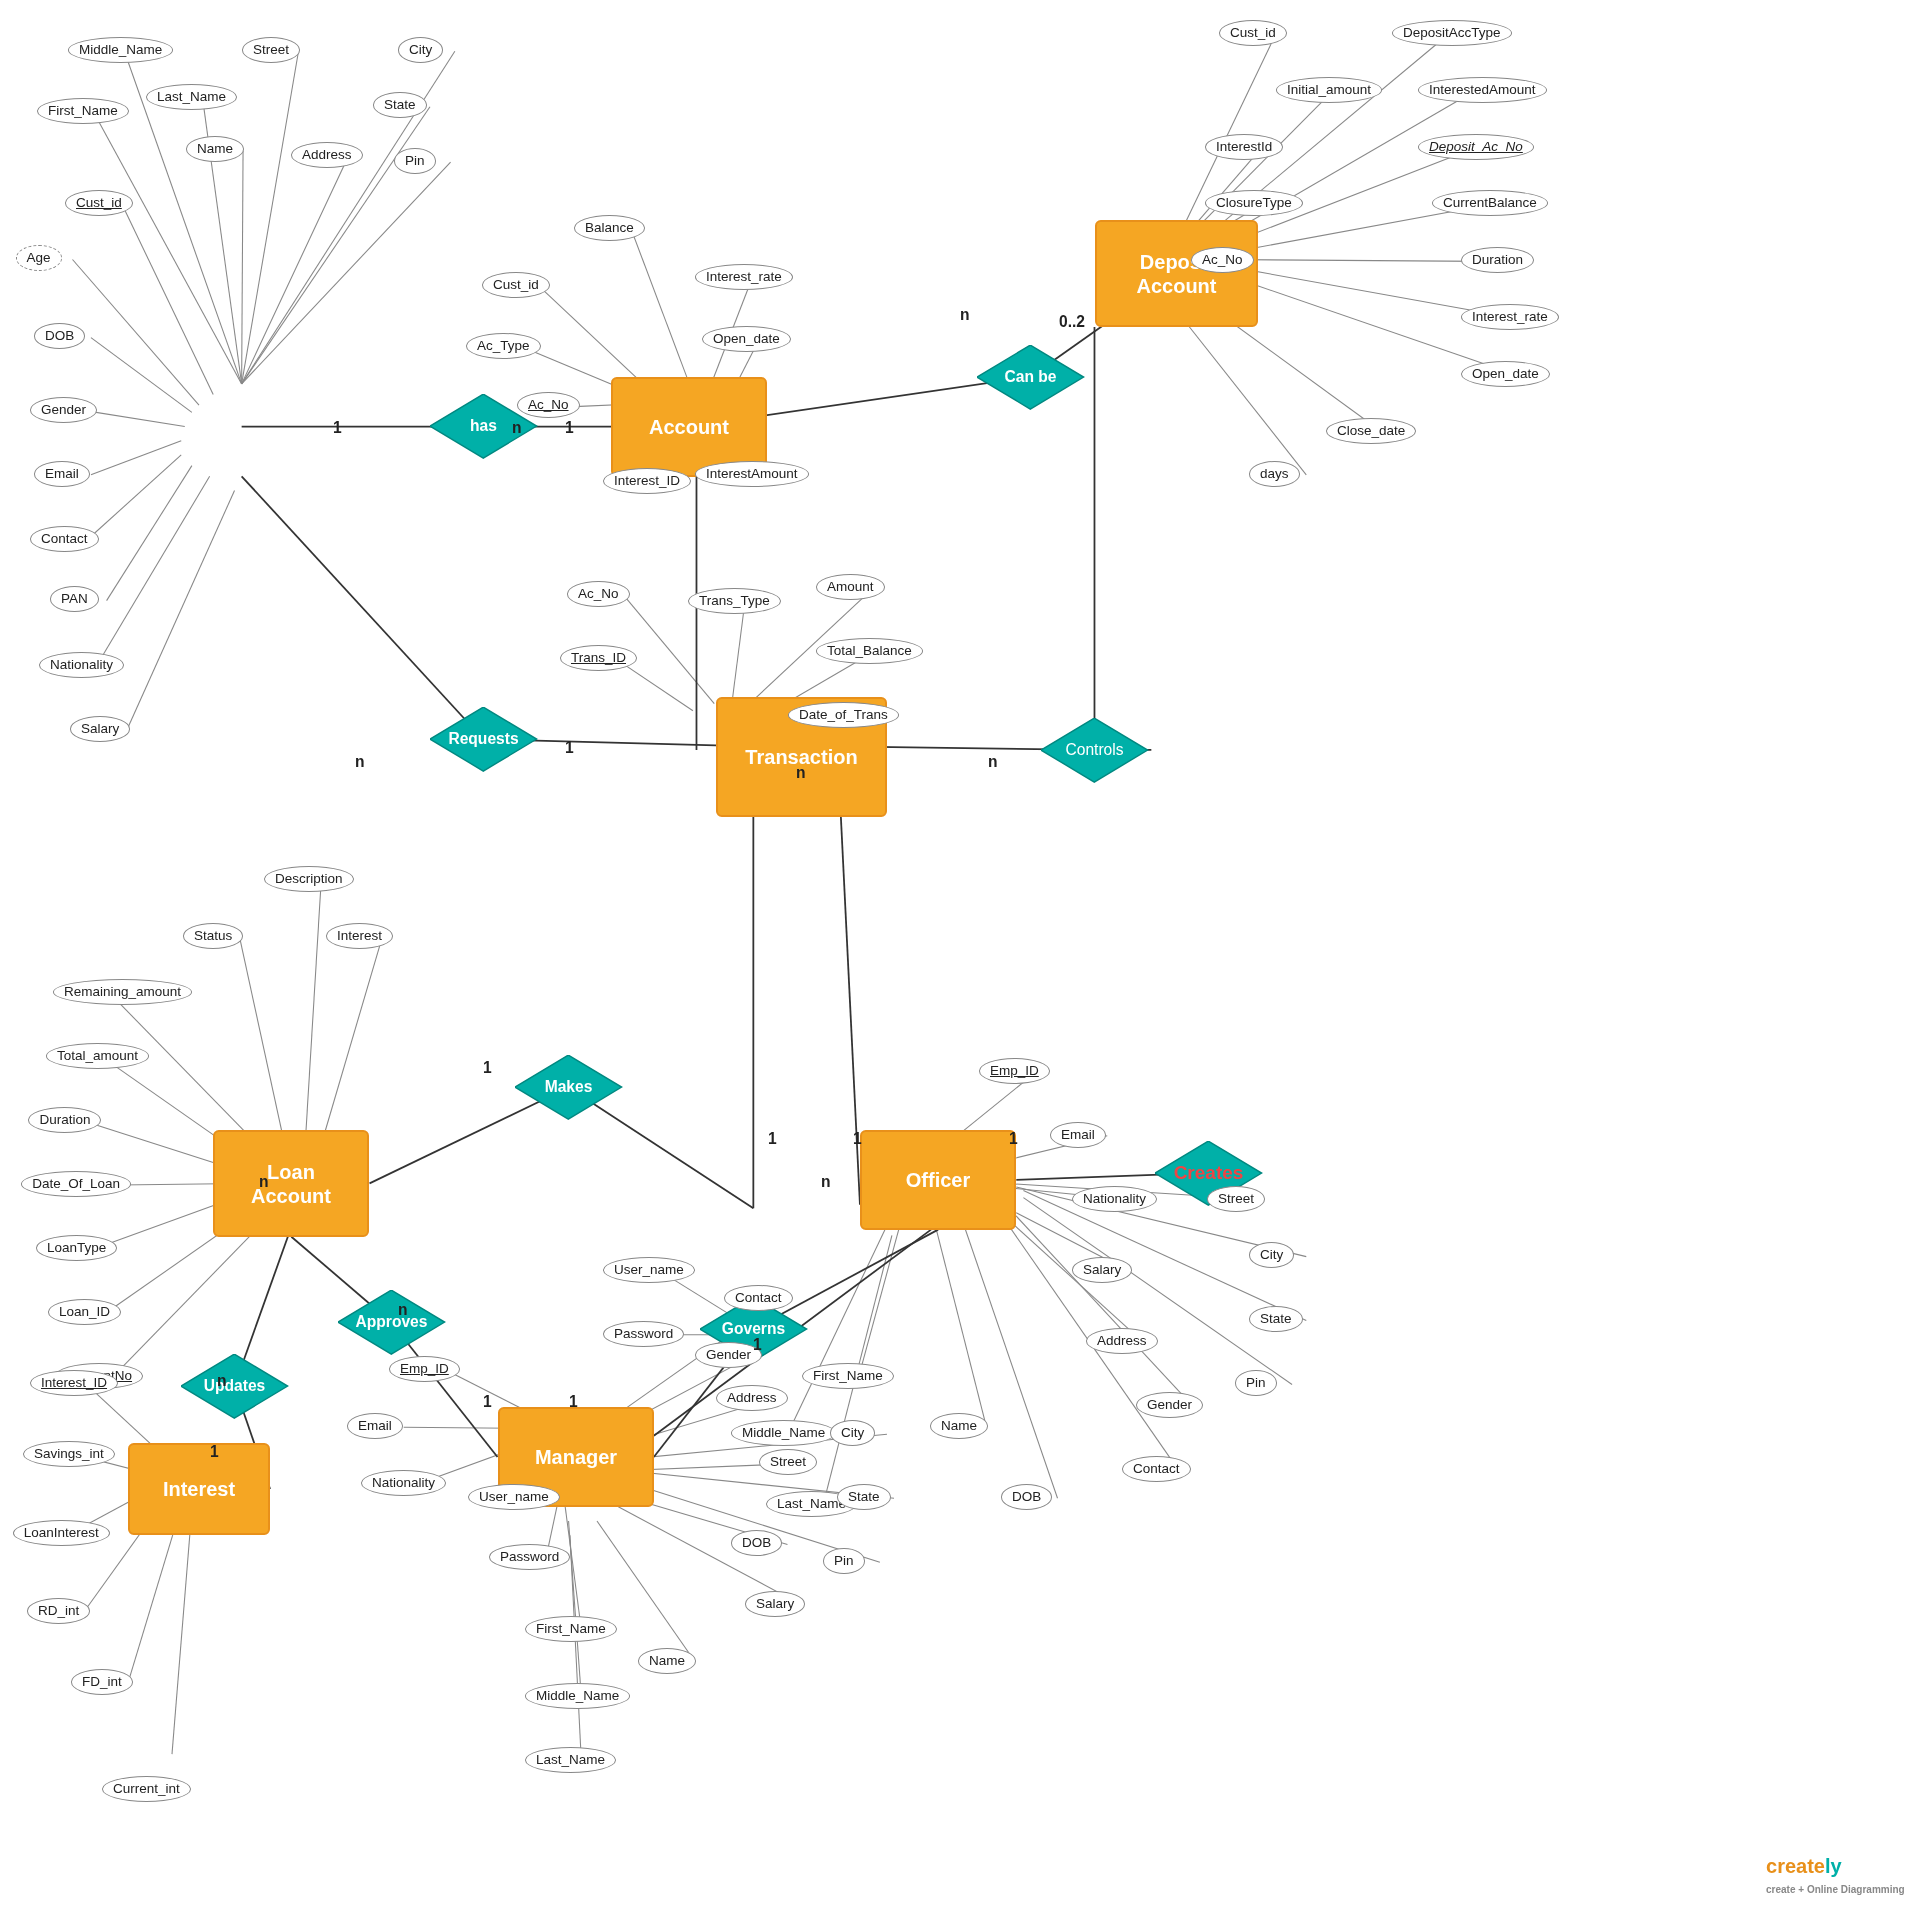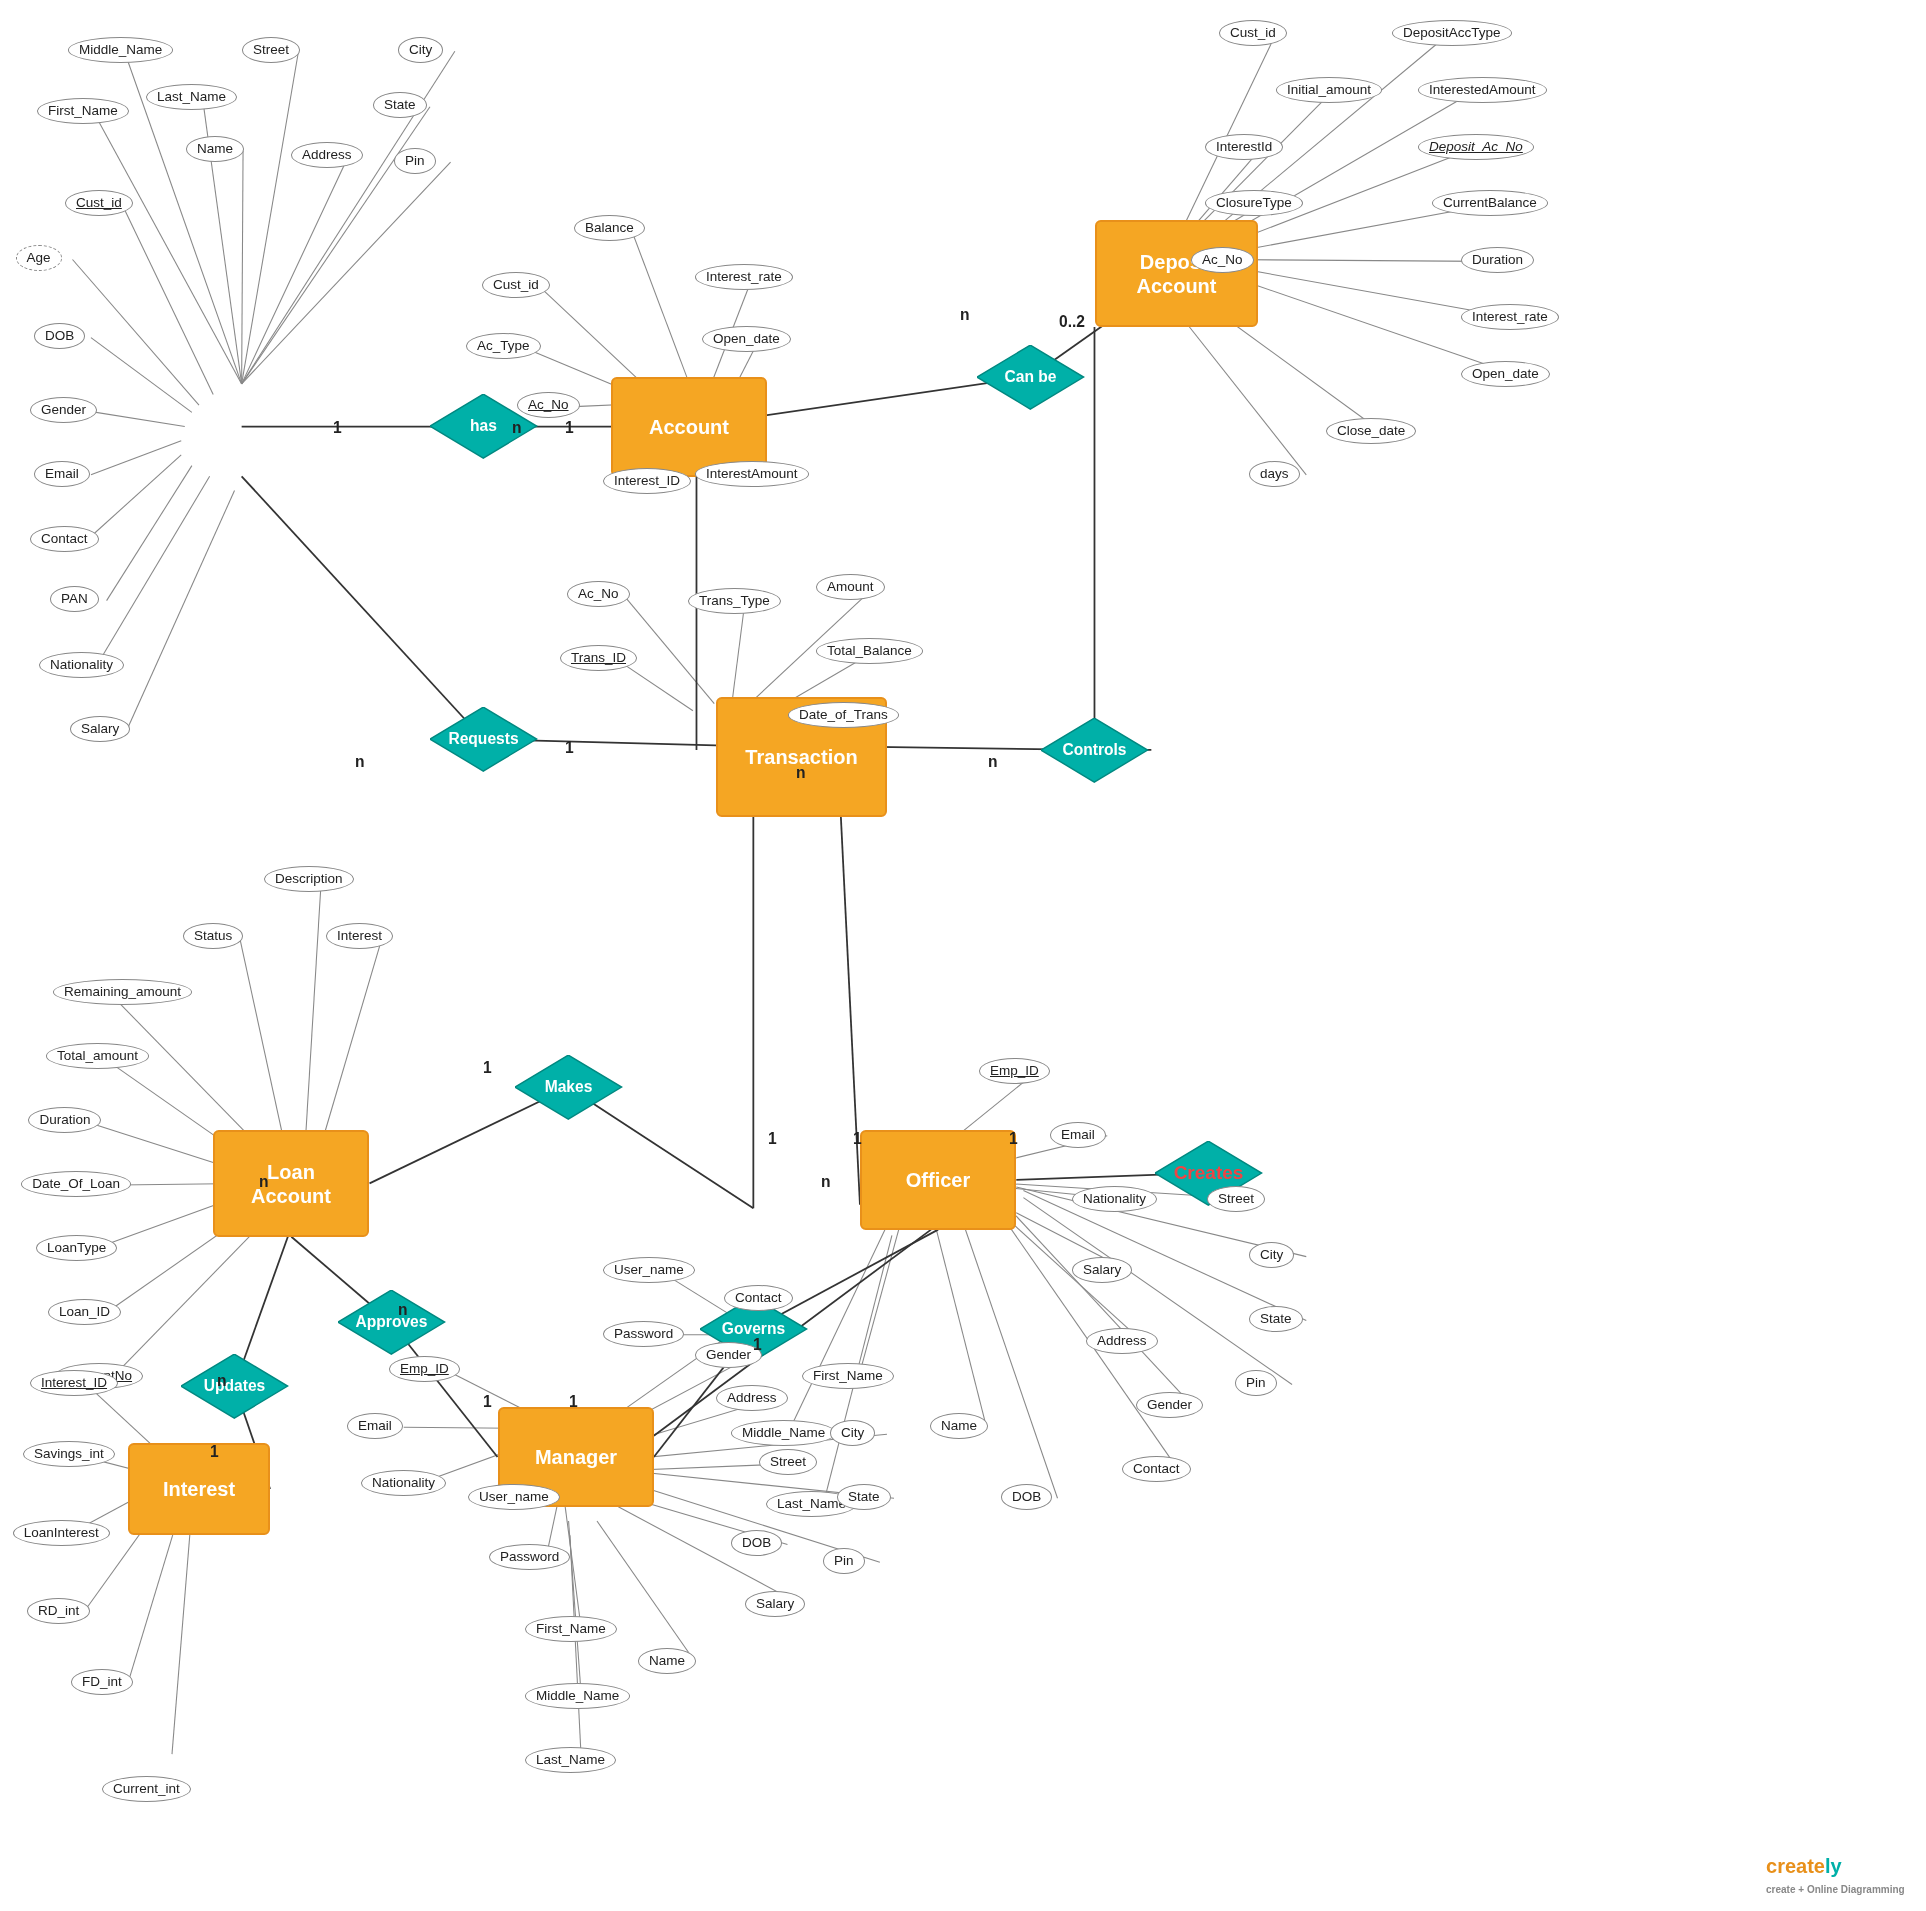--- a/index.html
+++ b/index.html
@@ -224,21 +224,21 @@
         </svg>
       </div>
       <div style="position: absolute; top: 0px; left: 0px; width: 107px; height: 64px; display: flex; align-items: center; justify-content: center; color: rgb(255, 255, 255); font-weight: bold; font-size: 15.6px; text-align: center; z-index: 12;">Requests</div>
     </div>
     <div style="position: absolute; left: 1041px; top: 718px; width: 107px; height: 64px;">
       <div style="position: absolute; left: 0px; top: 0px; width: 107px; height: 64px; overflow: visible;">
         <svg width="107" height="64" style="position: absolute;" viewBox="0 0 2710 2690">
           <polygon points="75,0 150,45 75,90 0,45" fill="#00B0A8" stroke="#008880" stroke-width="2"></polygon>
         </svg>
       </div>
-      <div style="position: absolute; top: 0px; left: 0px; width: 107px; height: 64px; display: flex; align-items: center; justify-content: center; color: rgb(255, 255, 255); font-weight: bold; font-size: 15.6px; text-align: center; z-index: 12;">Controls</div>
+      <div style="position: absolute; top: 0px; left: 0px; width: 107px; height: 64px; display: flex; align-items: center; justify-content: center; color: rgb(255, 255, 255); font-weight: normal; font-size: 15.6px; text-align: center; z-index: 12;">Controls</div>
     </div>
     <div style="position: absolute; left: 515px; top: 1055px; width: 107px; height: 64px;">
       <div style="position: absolute; left: 0px; top: 0px; width: 107px; height: 64px; overflow: visible;">
         <svg width="107" height="64" style="position: absolute;" viewBox="0 0 2710 2690">
           <polygon points="75,0 150,45 75,90 0,45" fill="#00B0A8" stroke="#008880" stroke-width="2"></polygon>
         </svg>
       </div>
       <div style="position: absolute; top: 0px; left: 0px; width: 107px; height: 64px; display: flex; align-items: center; justify-content: center; color: rgb(255, 255, 255); font-weight: bold; font-size: 15.6px; text-align: center; z-index: 12;">Makes</div>
     </div>
     <div style="position: absolute; left: 338px; top: 1290px; width: 107px; height: 64px;">

